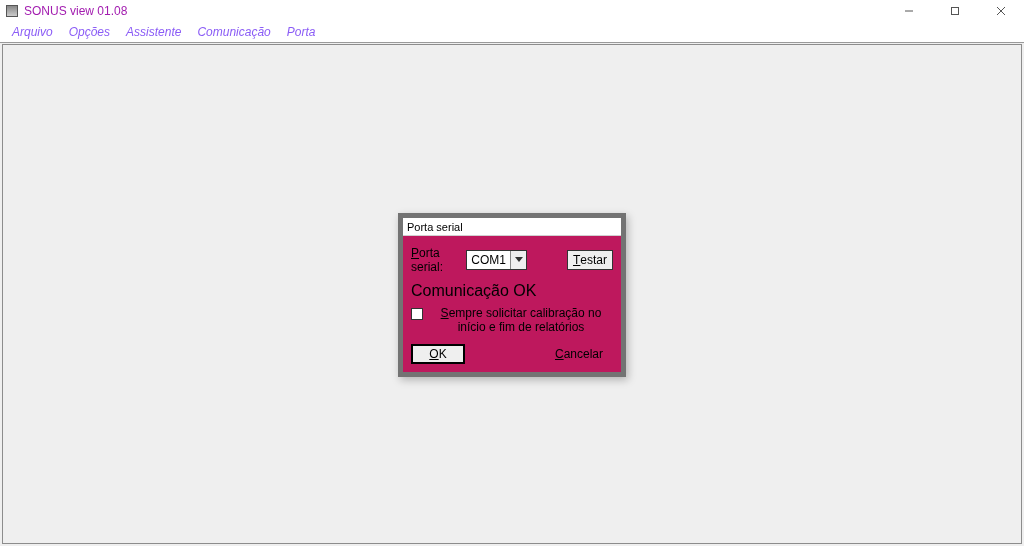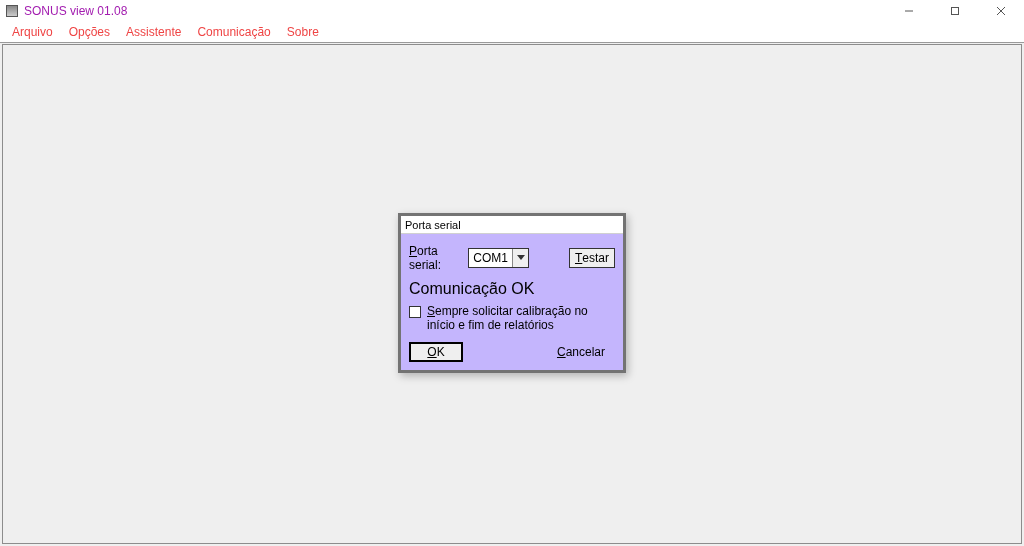--- a/index.html
+++ b/index.html
@@ -38,43 +38,44 @@
   .menubar {
     height: 20px;
     background: #ffffff;
     display: flex;
     align-items: center;
     padding-left: 4px;
     border-bottom: 1px solid #ffffff;
   }
   .menubar .menu-item {
     padding: 2px 8px;
-    color: #ef4444;
-    font-size: 12px;
+    color: #8b5cf6;
+    font-size: 12px;
+    font-style: italic;
   }
   .client-area {
     position: relative;
     width: 1024px;
     height: calc(546px - 22px - 20px);
     background: #efefef;
     border-top: 1px solid #9a9a9a;
   }
   .client-inner {
     position: absolute;
     left: 2px; right: 2px; top: 1px; bottom: 2px;
     background: #efefef;
     border: 1px solid #8c8c8c;
   }
   
   .dialog {
     position: absolute;
     left: 398px; top: 170px;
     width: 228px;
-    background: #c4b5fd;
-    border: 3px solid #737373;
+    background: #be185d;
+    border: 5px solid #737373;
     box-shadow: 2px 3px 8px rgba(0,0,0,0.25);
   }
   .dialog-title {
     height: 18px;
     background: #ffffff;
     border-bottom: 1px solid #d0d0d0;
     font-size: 11px;
     display: flex; align-items: center;
     padding-left: 4px;
     color: #000;
@@ -132,20 +133,21 @@
   .checkbox-box {
     width: 12px; height: 12px;
     border: 1px solid #333;
     background: #fff;
     margin-top: 2px;
     flex: none;
   }
   .checkbox-label {
     font-size: 12px;
     line-height: 14px;
+    text-align: center;
   }
   .checkbox-label .ul { text-decoration: underline; }
   .dialog-buttons {
     display: flex;
     justify-content: space-between;
     margin-top: 10px;
   }
   .btn-ok {
     border: 1px solid #000;
     box-shadow: inset 0 0 0 1px #000;
@@ -182,21 +184,21 @@
         </svg>
     </div>
   </div>
 </div>
 
 <div class="menubar">
   <div class="menu-item">Arquivo</div>
   <div class="menu-item">Opções</div>
   <div class="menu-item">Assistente</div>
   <div class="menu-item">Comunicação</div>
-  <div class="menu-item">Sobre</div>
+  <div class="menu-item">Porta</div>
 </div>
 
 <div class="client-area">
   <div class="client-inner"></div>
 
   <div class="dialog">
     <div class="dialog-title">Porta serial</div>
     <div class="dialog-body">
       <div class="row1">
         <span class="label-port"><span class="ul">P</span><span>orta serial:</span></span>

